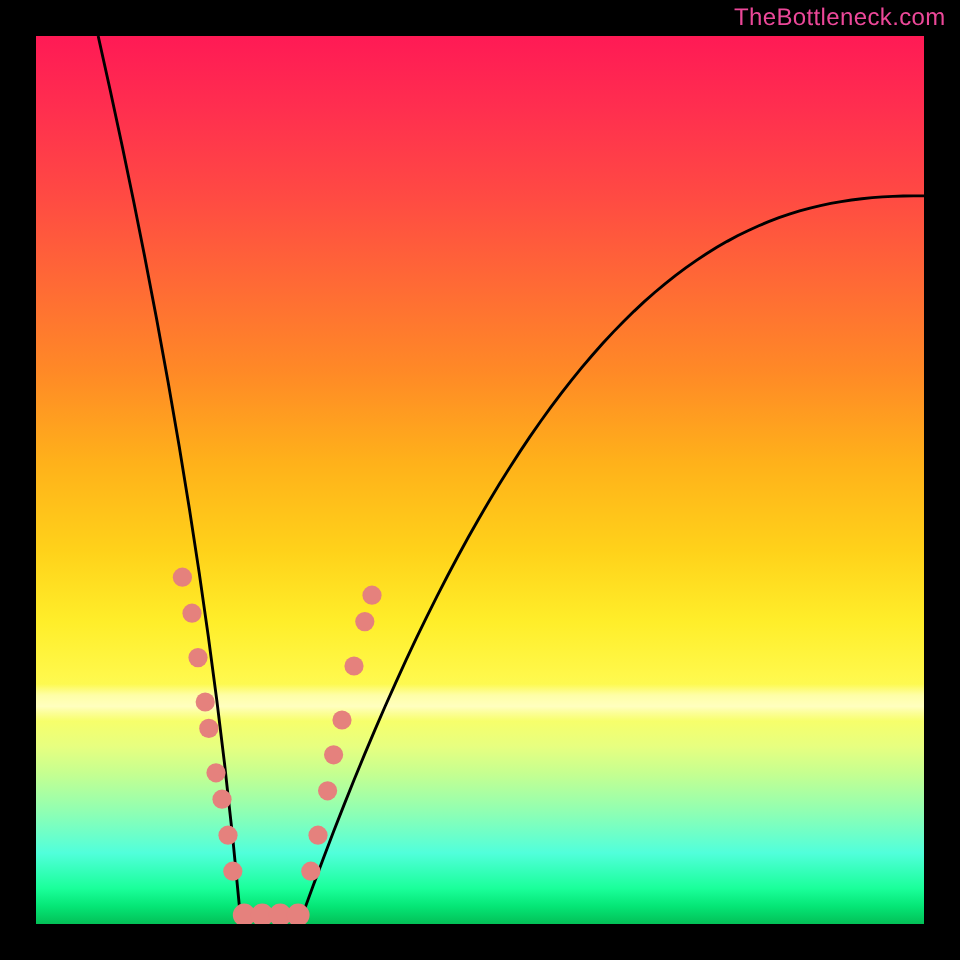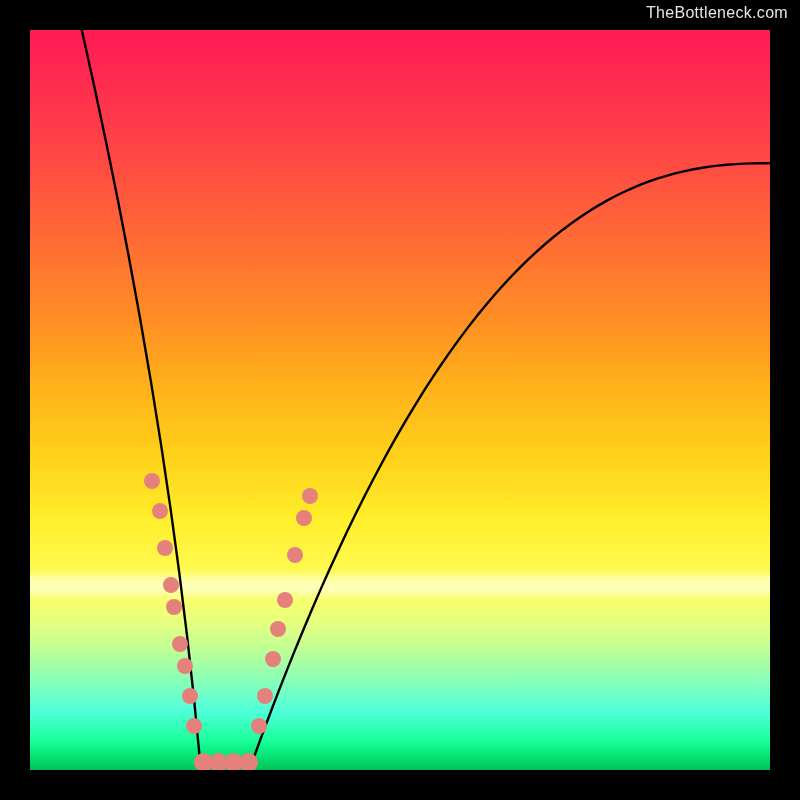--- a/index.html
+++ b/index.html
@@ -14,23 +14,23 @@
     position: relative;
     width: 800px;
     height: 800px;
     background: #000;
   }
   .watermark {
     position: absolute;
     top: 4px;
     right: 12px;
     font-family: Arial, Helvetica, sans-serif;
-    font-size: 16px;
+    font-size: 20px;
     font-weight: 500;
-    color: #e5e5e5;
+    color: #ec4899;
     letter-spacing: 0.3px;
     z-index: 5;
   }
   .plot-area {
     position: absolute;
     left: 30px;
     top: 30px;
     width: 740px;
     height: 740px;
     overflow: hidden;

